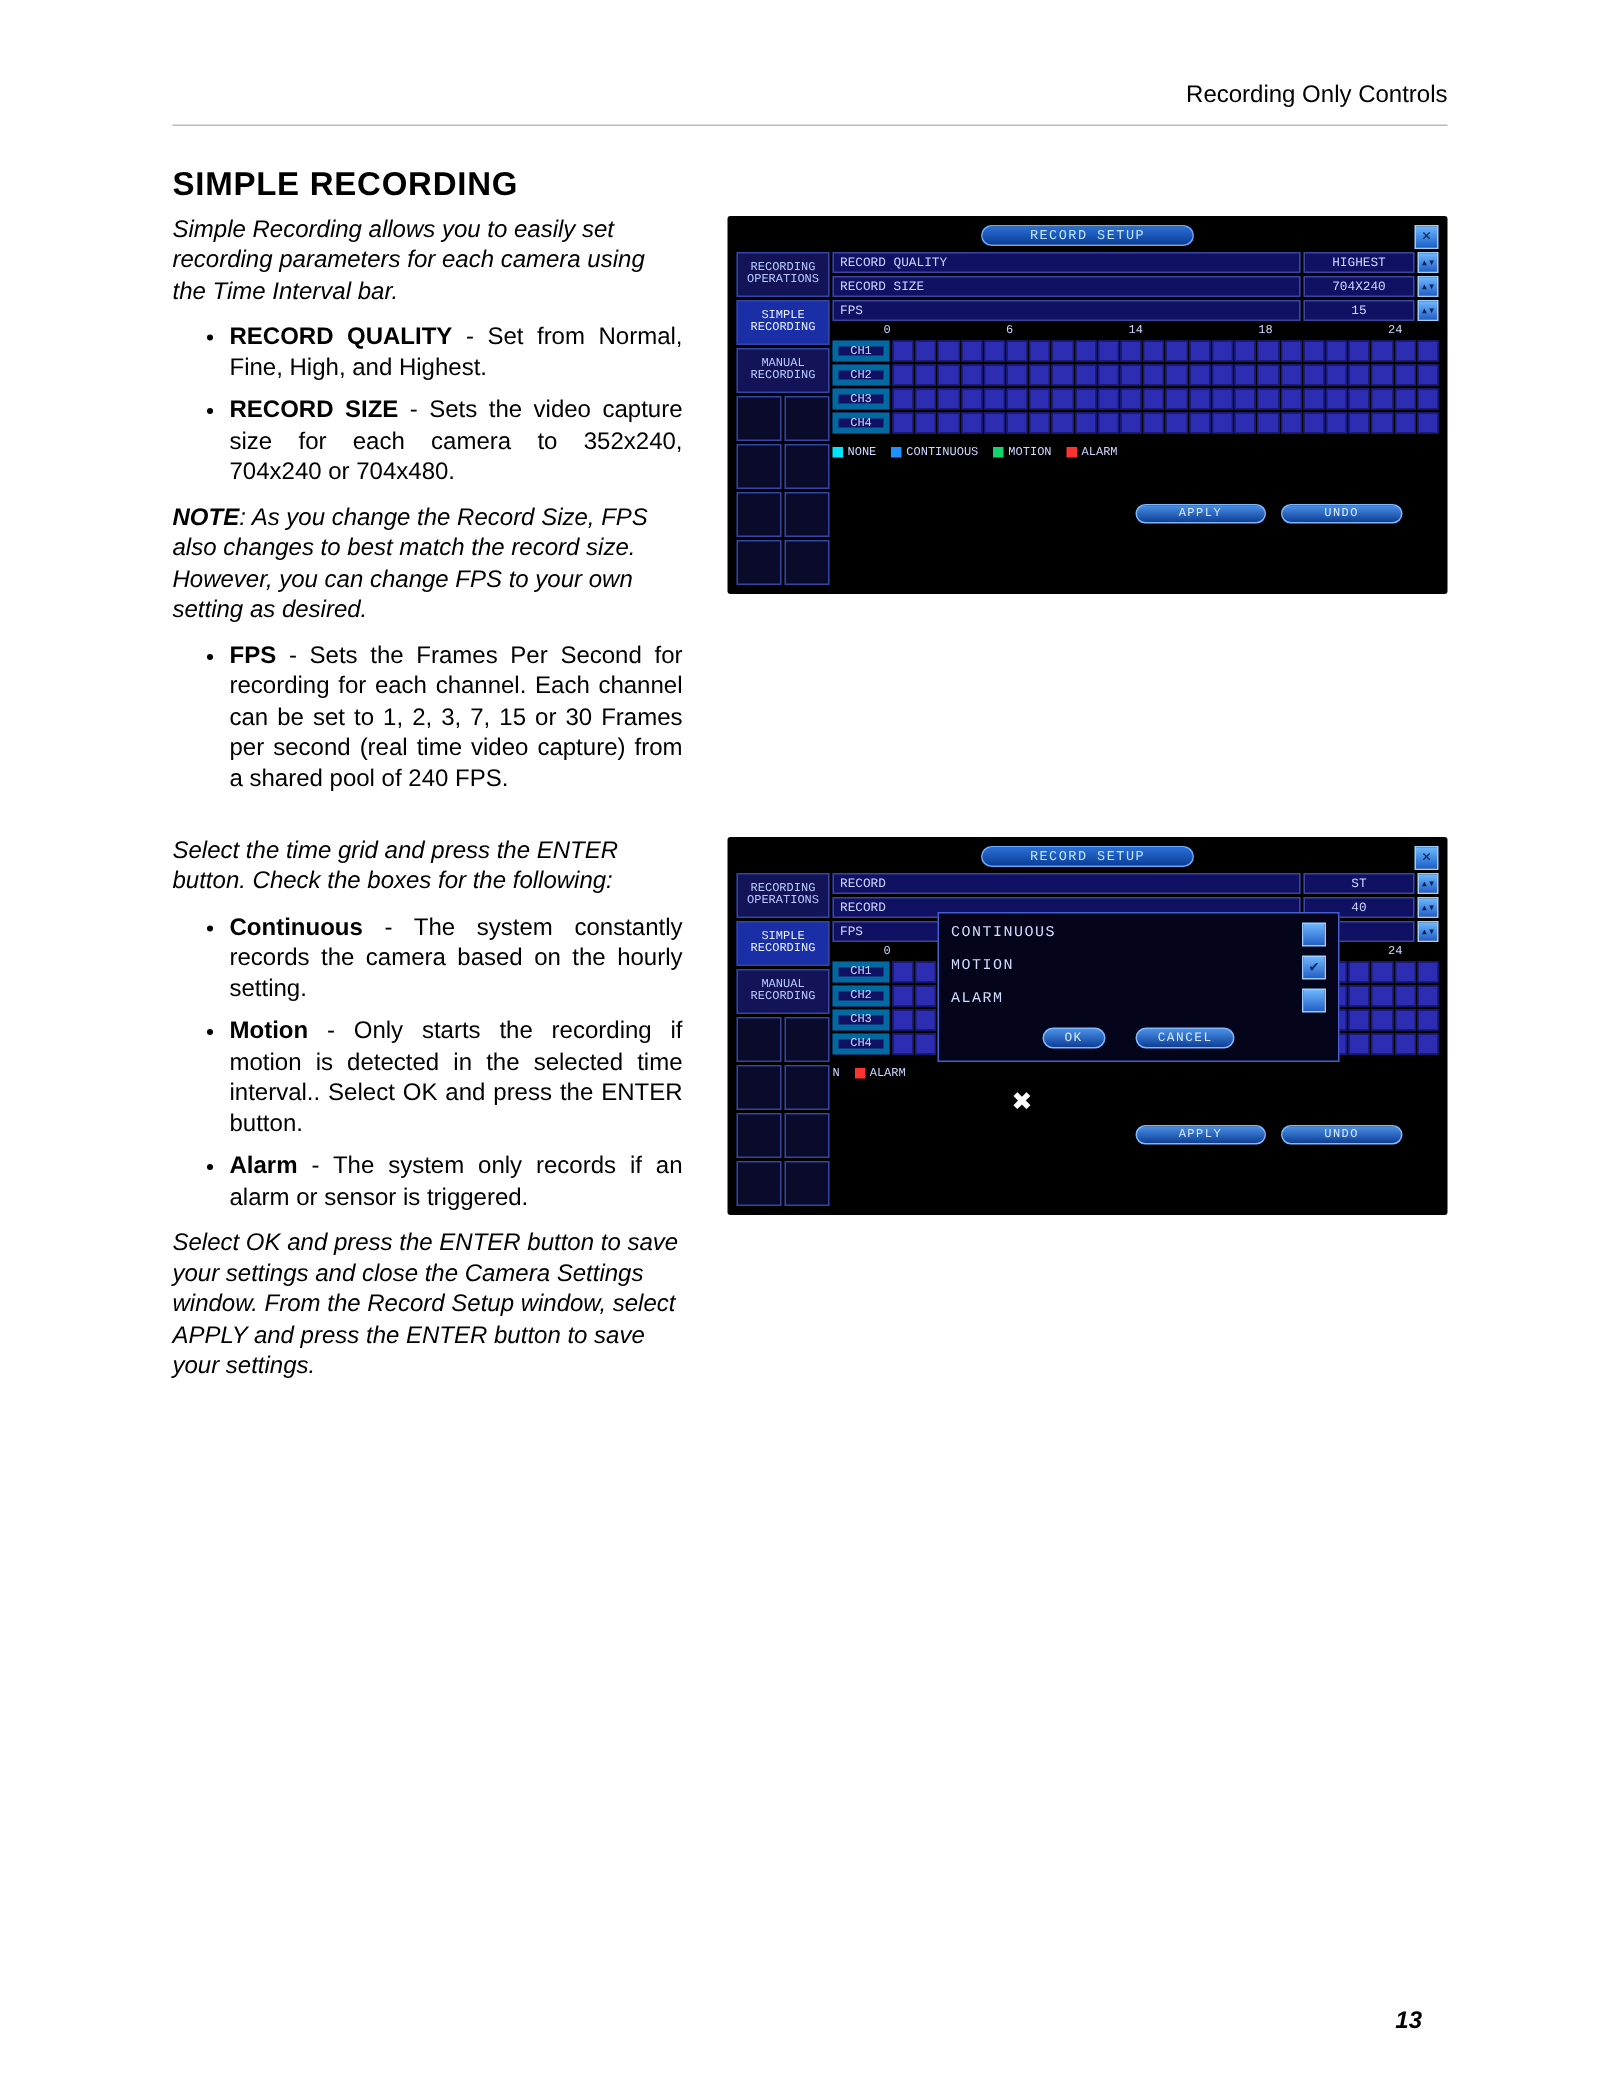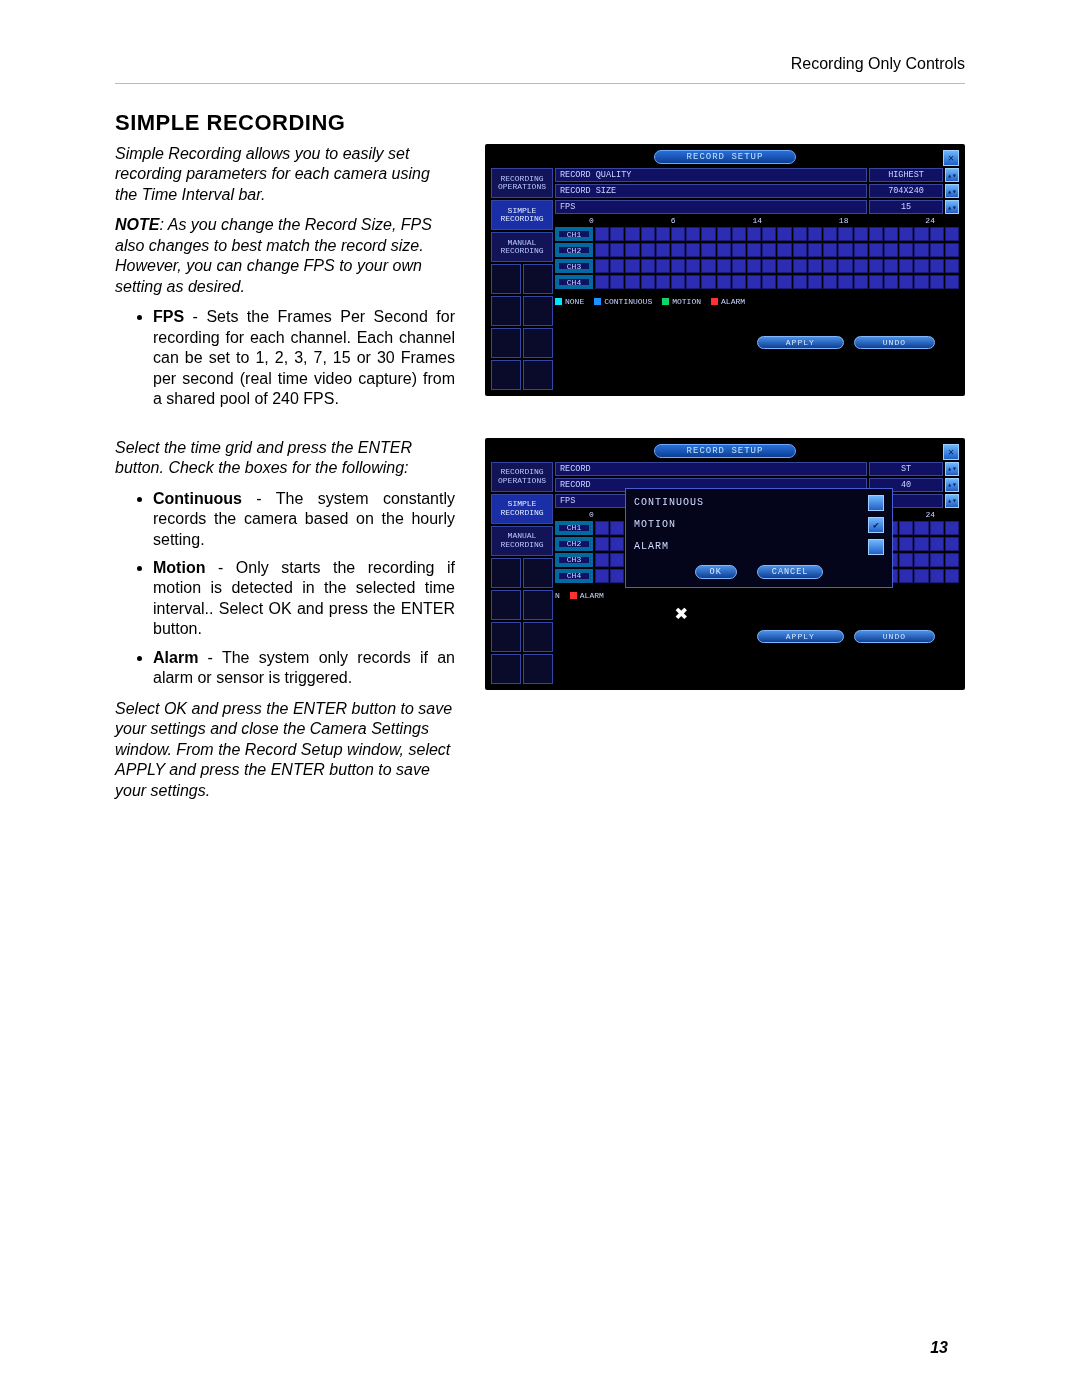--- a/index.html
+++ b/index.html
@@ -254,20 +254,28 @@
 
 <div class="page">
   <div class="header-right">Recording Only Controls</div>
   <div class="hr"></div>
 
   <h1>SIMPLE RECORDING</h1>
 
   <div class="cols">
     <div class="left">
       <p>Simple Recording allows you to easily set recording parameters for each camera using the Time Interval bar.</p>
+      <ul class="bullets">
+        <li>
+          <span class="bold">RECORD QUALITY</span><span> - Set from Normal, Fine, High, and Highest.</span>
+        </li>
+        <li>
+          <span class="bold">RECORD SIZE</span><span> - Sets the video capture size for each camera to 352x240, 704x240 or 704x480.</span>
+        </li>
+      </ul>
       <p class="note-p">
         <span class="bold">NOTE</span><span>: As you change the Record Size, FPS also changes to best match the record size. However, you can change FPS to your own setting as desired.</span>
       </p>
       <ul class="bullets">
         <li>
           <span class="bold">FPS</span><span> - Sets the Frames Per Second for recording for each channel. Each channel can be set to 1, 2, 3, 7, 15 or 30 Frames per second (real time video capture) from a shared pool of 240 FPS.</span>
         </li>
       </ul>
     </div>
 

